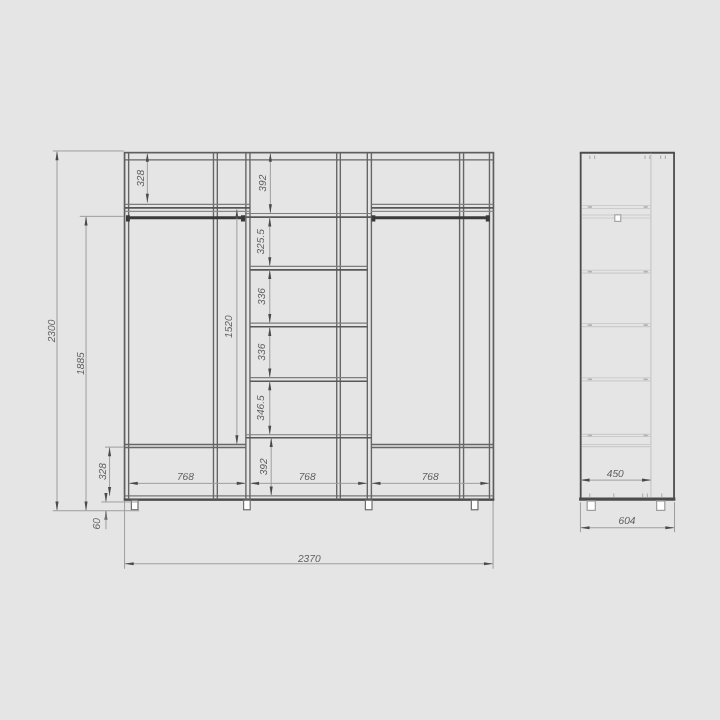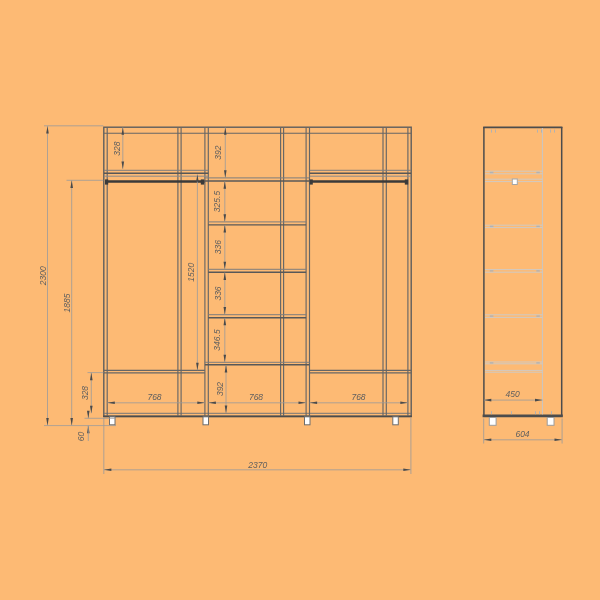--- a/index.html
+++ b/index.html
@@ -1,16 +1,16 @@
 <!DOCTYPE html>
 <html><head>
 <meta charset="utf-8">
 <style>
   html,body{margin:0;padding:0;background:#ffffff;}
-  .page{width:600px;height:600px;position:relative;background:#fdba74;}
+  .page{width:600px;height:600px;position:relative;background:#e5e5e5;}
   svg{position:absolute;top:0;left:0;}
   text{font-family:"Liberation Sans", sans-serif;font-style:italic;fill:#5f5f5f;}
 </style>
 </head>
 <body>
 <div class="page">
 <svg width="600" height="600" viewBox="0 0 600 600">
 <defs>
 <marker id="ah" orient="auto-start-reverse" markerWidth="10" markerHeight="5" refX="8.6" refY="2.2" markerUnits="userSpaceOnUse">
   <path d="M8.6,2.2 L1.2,0.9 L1.2,3.5 z" fill="#4a4a4a"></path>

